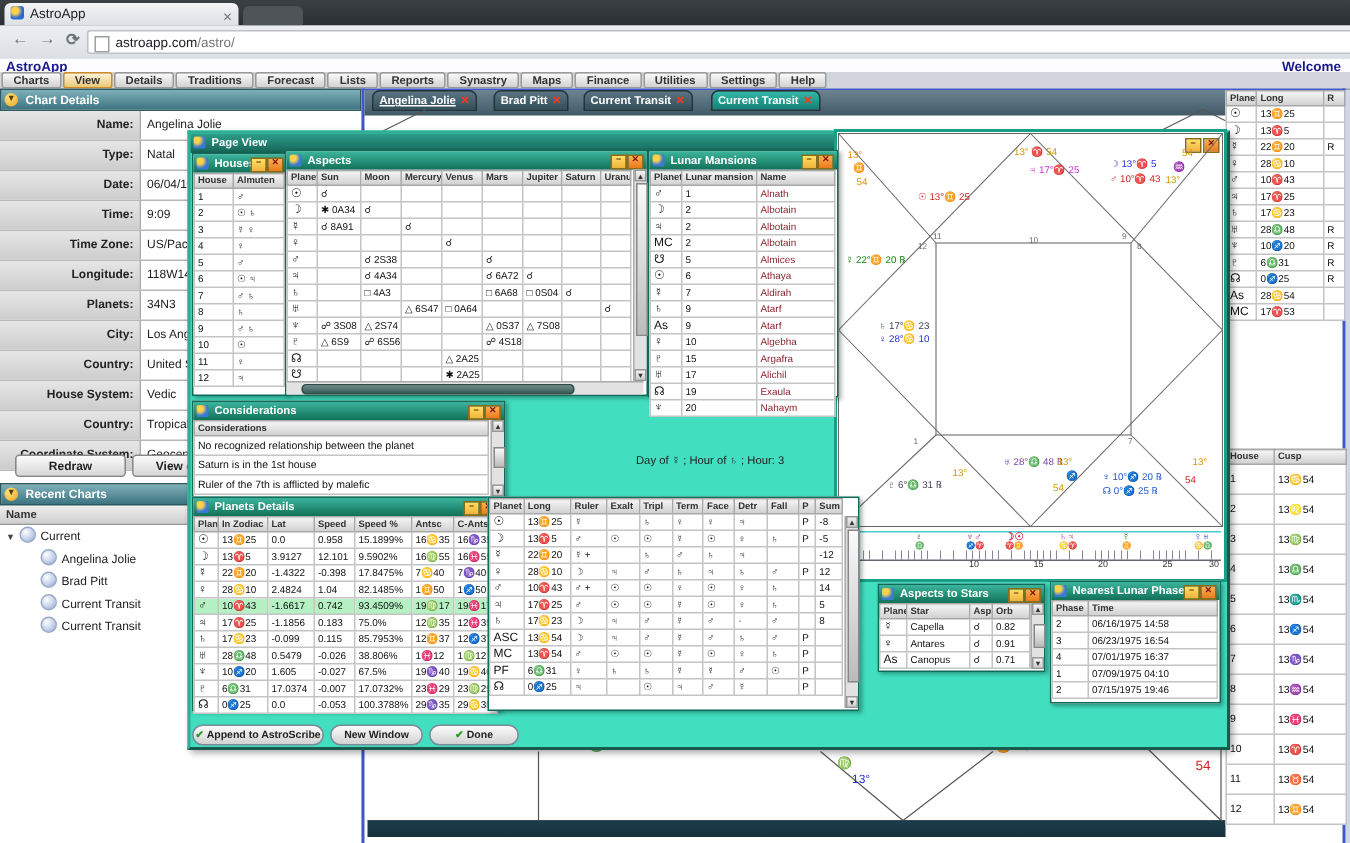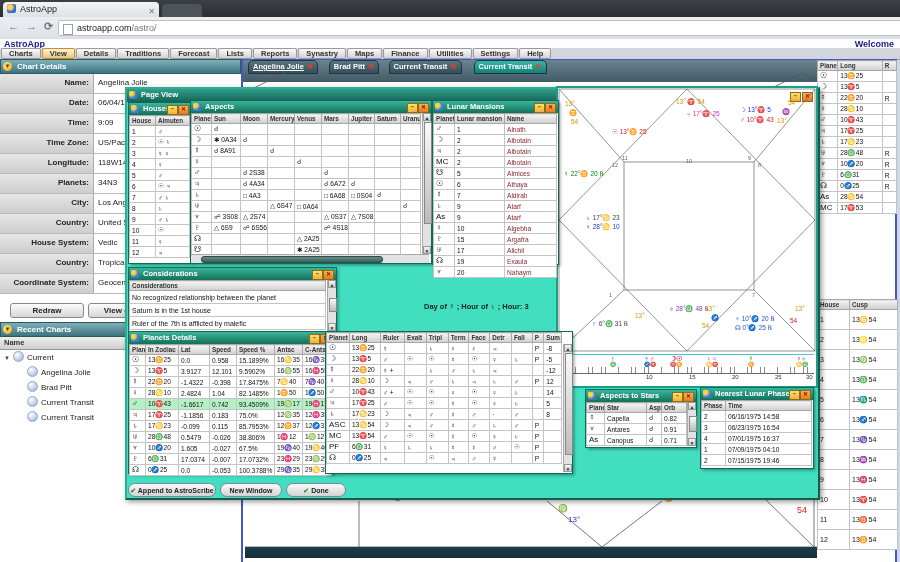--- a/index.html
+++ b/index.html
@@ -46,21 +46,21 @@
   #fbbtn{background:#3b5998;color:#fff;border:1px solid #263f6d;border-radius:2px;}
   #rcname{height:12px;background:linear-gradient(#efefef,#cfcfcf);border-bottom:1px solid #999;
     font-size:7.5px;font-weight:bold;color:#333;line-height:12px;padding-left:4px;}
   .tnode{position:relative;height:15px;font-size:8px;line-height:15px;color:#222;}
   .sphere{display:inline-block;width:9px;height:9px;border-radius:50%;vertical-align:-2px;
     background:radial-gradient(circle at 35% 30%,#fff,#c4d2ec 55%,#8fa2c8);border:1px solid #9aa8c8;margin:0 3px;}
   .twist{font-size:6px;color:#444;}
   
   #main{left:241px;top:59px;width:656px;height:503px;background:#fff;
     border-left:2px solid #4058c8;border-right:2px solid #4058c8;border-top:1px solid #4058c8;box-sizing:border-box;}
-  #ctabbar{left:0;top:0;width:574px;height:22px;background:linear-gradient(#6c8492,#415a66);}
+  #ctabbar{left:0;top:0;width:574px;height:17px;background:linear-gradient(#6c8492,#415a66);}
   .ctab{position:absolute;top:0;height:14px;border-radius:5px 5px 0 0;border:1px solid #22343c;
     box-sizing:border-box;background:linear-gradient(#5a7482,#344e5a);color:#fff;font-size:7.5px;
     font-weight:bold;line-height:12px;text-align:center;white-space:nowrap;padding:0 4px;}
   .ctab.active{background:linear-gradient(#35b8aa,#128076);}
   .ctab .x{color:#ff3714;font-weight:bold;margin-left:3px;}
   .ctab .u{text-decoration:underline;}
   #darkstrip{left:2px;top:487px;width:572px;height:11px;background:linear-gradient(#1c3d4c,#14303c);}
   
   .rtbl{position:absolute;background:#fff;}
   
@@ -140,20 +140,24 @@
 
   <div class="abs" id="sidebar">
     <div class="phead">
       <span class="phic">▼</span>
       <span>Chart Details</span>
     </div>
     <div id="cdrows">
         <div class="cdrow">
           <div class="lb">Name:</div>
           <div class="vl">Angelina Jolie</div>
+        </div>
+        <div class="cdrow">
+          <div class="lb">Type:</div>
+          <div class="vl">Natal</div>
         </div>
         <div class="cdrow">
           <div class="lb">Date:</div>
           <div class="vl">06/04/1975</div>
         </div>
         <div class="cdrow">
           <div class="lb">Time:</div>
           <div class="vl">9:09</div>
         </div>
         <div class="cdrow">
@@ -1155,21 +1159,21 @@
           </tr>
         </tbody>
       </table>
     <div class="vscroll" style="right:0;top:12px;height:128px">
       <div class="sarrow" style="top:0">▲</div>
       <div class="vthumb" style="top:9px;height:100px"></div>
       <div class="sarrow" style="bottom:0">▼</div>
     </div>
   </div>
 
-  <div class="abs" style="left:424px;top:302px;font-size:7.5px;color:#222;font-weight:bold">Day of ☿ ; Hour of ♄ ; Hour: 3</div>
+  <div class="abs" style="left:424px;top:302px;font-size:7.5px;color:#222;font-weight:normal">Day of ☿ ; Hour of ♄ ; Hour: 3</div>
 
   <div class="win" style="left:585px;top:389px;width:110px;height:57px">
     <div class="tb">
       <span class="wic"></span>
       <span>Aspects to Stars</span>
       <span class="wb mn">−</span>
       <span class="wb cl">✕</span>
     </div>
     <table class="grid g0" style="width:100px">
         <colgroup>

